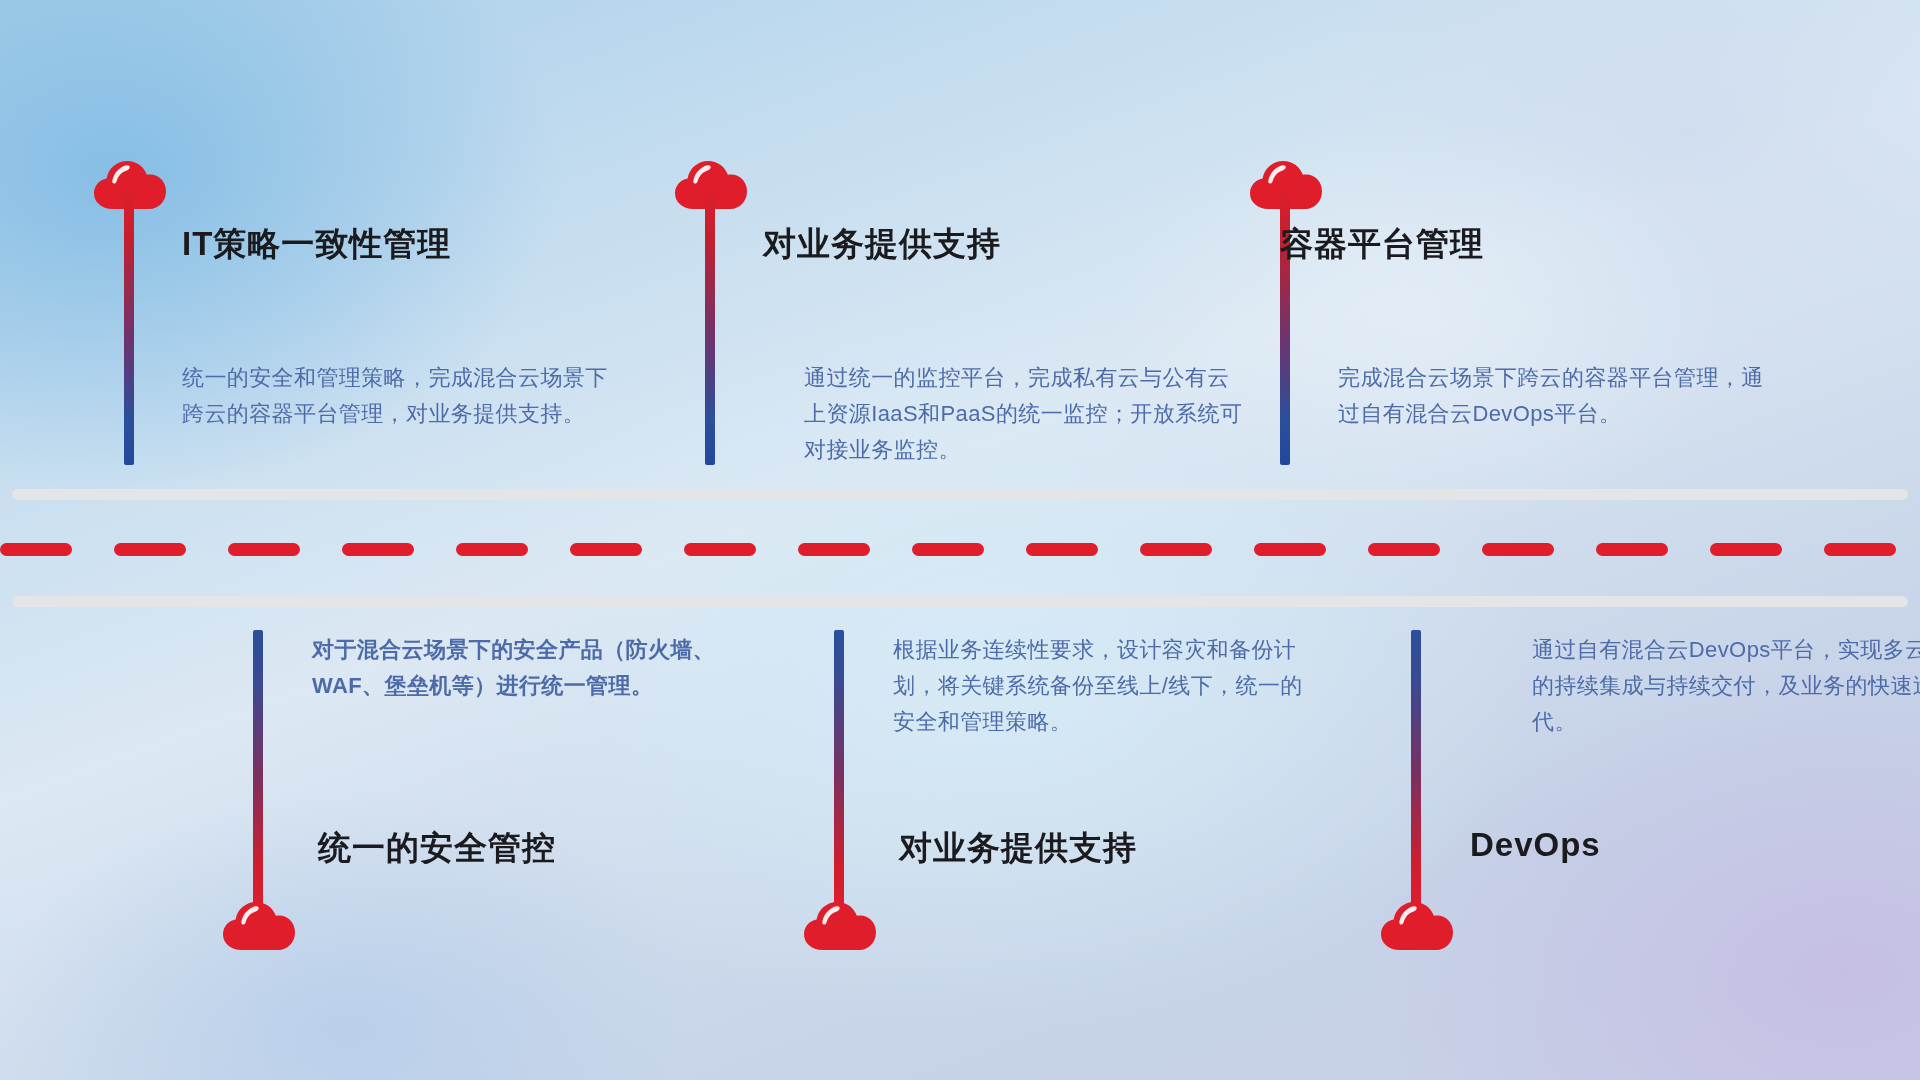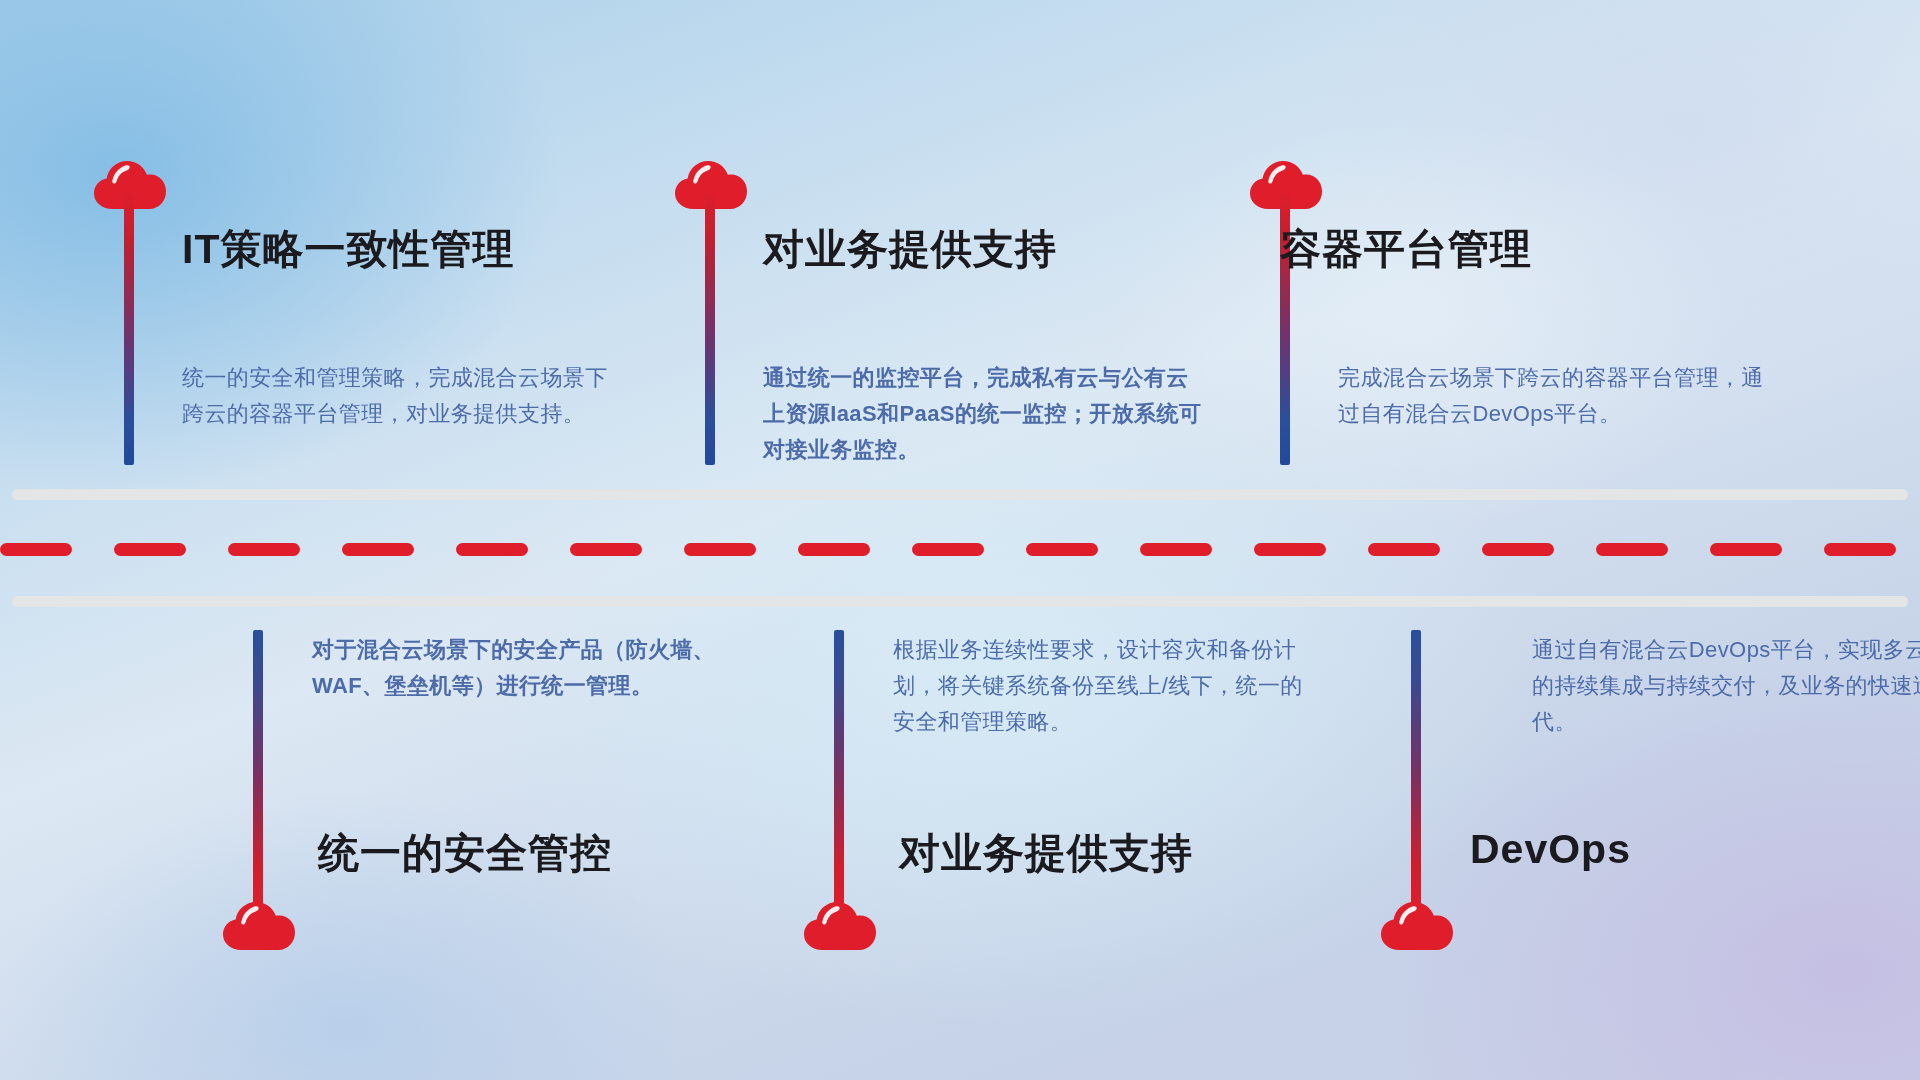--- a/index.html
+++ b/index.html
@@ -32,21 +32,21 @@
   .col { position:absolute; }
   .stem { position:absolute; width:10px; border-radius:2px; }
   .stem.down { background:linear-gradient(180deg,#e01d2b 0%,#c2202f 18%,#6b3470 55%,#2a4f9b 84%,#22489a 100%); }
   .stem.up   { background:linear-gradient(180deg,#2a4f9b 0%,#3a4a92 18%,#7b3060 52%,#cf1e2d 84%,#e01d2b 100%); }
 
   .cloud { position:absolute; width:74px; height:56px; }
   .cloud svg { display:block; width:100%; height:100%; }
 
   .title {
     position:absolute;
-    font-size:41px;
+    font-size:33px;
     font-weight:700;
     color:#1b1b1f;
     letter-spacing:1px;
     white-space:nowrap;
   }
   .body {
     position:absolute;
     font-size:22px;
     line-height:36px;
     color:#4d6ba8;
@@ -104,21 +104,21 @@
 
 <div class="col">
   <div class="cloud" style="left:673px;top:155px;">
     <svg viewBox="0 0 74 56">
         <path d="M20.5 54C9.2 54 2 47 2 38.3c0-7.4 5.3-13.4 12.6-14.7C16.2 13.4 24.8 6 35.1 6c9.1 0 16.9 5.7 19.8 13.8 1.1-.2 2.2-.3 3.3-.3 8.7 0 15.8 6.9 15.8 17 0 9.6-7.1 17.5-16.7 17.5H20.5z" fill="#e01d2b"></path>
         <path d="M20.6 24.6c1.7-7.1 7.2-12.6 13.6-14.3 2.4-.6 3.9.6 3.4 2.5-.4 1.6-1.8 2.3-3.6 2.9-4.4 1.5-7.9 5.4-9.3 10.2-.5 1.8-1.5 2.9-3.1 2.5-1.6-.4-1.5-2-1-3.8z" fill="#ffffff" opacity="0.92"></path>
       </svg>
   </div>
   <div class="stem down" style="left:705px;top:190px;height:275px;"></div>
   <div class="title" style="left:763px;top:222px;">对业务提供支持</div>
-  <div class="body" style="left:763px;top:360px;width:440px;font-weight:bold;">通过统一的监控平台，完成私有云与公有云上资源IaaS和PaaS的统一监控；开放系统可对接业务监控。</div>
+  <div class="body" style="left:804px;top:360px;width:440px;">通过统一的监控平台，完成私有云与公有云上资源IaaS和PaaS的统一监控；开放系统可对接业务监控。</div>
 </div>
 
 <div class="col">
   <div class="cloud" style="left:1248px;top:155px;">
     <svg viewBox="0 0 74 56">
         <path d="M20.5 54C9.2 54 2 47 2 38.3c0-7.4 5.3-13.4 12.6-14.7C16.2 13.4 24.8 6 35.1 6c9.1 0 16.9 5.7 19.8 13.8 1.1-.2 2.2-.3 3.3-.3 8.7 0 15.8 6.9 15.8 17 0 9.6-7.1 17.5-16.7 17.5H20.5z" fill="#e01d2b"></path>
         <path d="M20.6 24.6c1.7-7.1 7.2-12.6 13.6-14.3 2.4-.6 3.9.6 3.4 2.5-.4 1.6-1.8 2.3-3.6 2.9-4.4 1.5-7.9 5.4-9.3 10.2-.5 1.8-1.5 2.9-3.1 2.5-1.6-.4-1.5-2-1-3.8z" fill="#ffffff" opacity="0.92"></path>
       </svg>
   </div>
   <div class="stem down" style="left:1280px;top:190px;height:275px;"></div>

